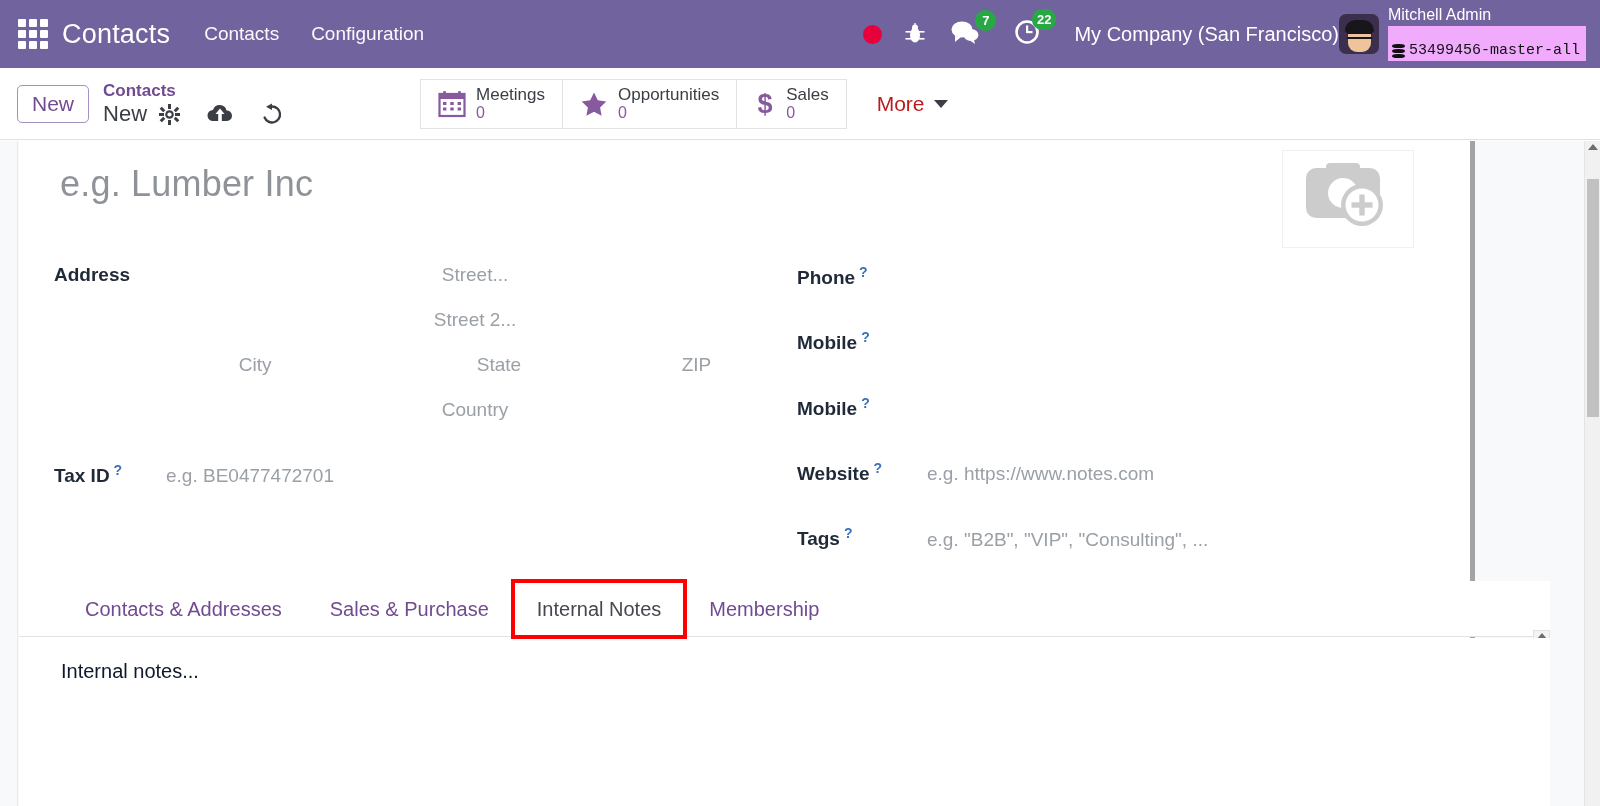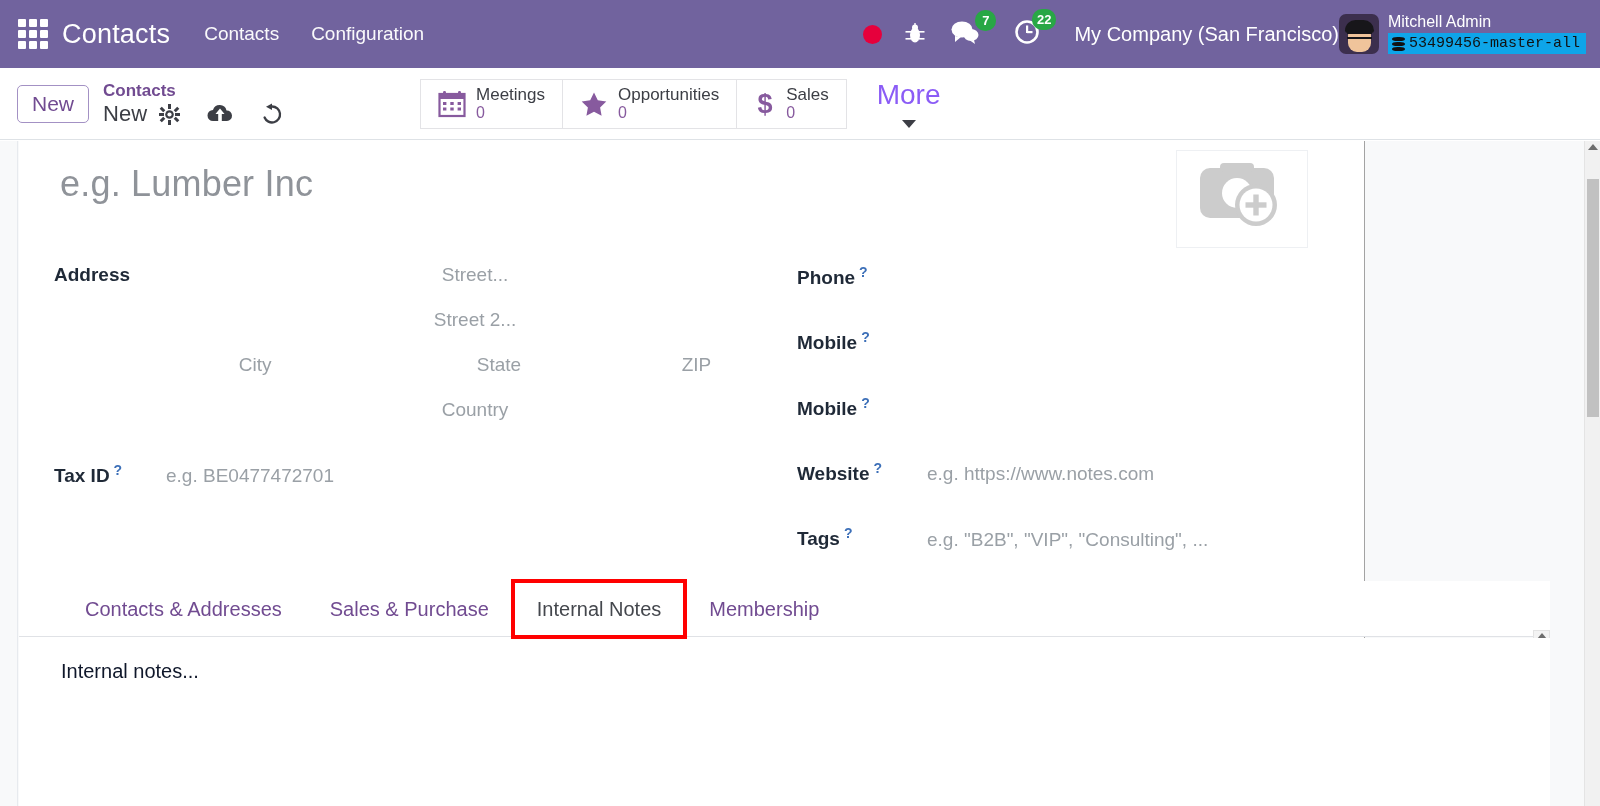--- a/index.html
+++ b/index.html
@@ -80,23 +80,23 @@
     background: #17161a;
   }
   #avatar .glasses {
     position: absolute; left: 8px; top: 18px;
     width: 25px; height: 7px;
     border-top: 2px solid #17161a; border-bottom: 2px solid #17161a;
   }
   #user-text { display: flex; flex-direction: column; line-height: 1.05; }
   #user-name { font-size: 16px; color: #ffffff; margin-bottom: 2px; }
   #db-badge {
-    background: #0ea5e9; color: #111;
+    background: #f0abfc; color: #111;
     font-family: "Liberation Mono", monospace;
-    font-size: 15px; padding: 3px 6px 2px 4px;
+    font-size: 15px; padding: 17px 6px 2px 4px;
     display: flex; align-items: center; gap: 4px;
     white-space: nowrap;
   }
   .db-icon { display: inline-block; width: 13px; height: 14px; position: relative; }
   .db-icon i {
     position: absolute; left: 0; width: 13px; height: 4px;
     background: #111; border-radius: 50%/2.4px;
   }
 
   
@@ -131,46 +131,46 @@
     padding: 0 17px;
     border-right: 1px solid #e3e3e6;
     cursor: pointer; background: #fff;
   }
   .stat-btn:last-child { border-right: none; }
   .stat-ico { color: #875a9e; display: flex; align-items: center; }
   .stat-txt { display: flex; flex-direction: column; line-height: 1.12; }
   .stat-label { font-size: 17px; color: #3c3e45; white-space: nowrap; }
   .stat-val { font-size: 16px; color: #875a9e; }
   #more-btn {
-    margin-left: 18px; font-size: 28px; color: #8b5cf6;
+    margin-left: 18px; font-size: 21px; color: #b91c1c;
     display: flex; align-items: center; gap: 9px; cursor: pointer;
-    padding: 0 12px; height: 50px; flex-direction: column;
+    padding: 0 12px; height: 50px;
   }
   .caret-down {
     width: 0; height: 0;
     border-left: 7px solid transparent; border-right: 7px solid transparent;
     border-top: 8px solid #3c3e45;
   }
 
   
   #page-wrap {
     position: absolute; top: 141px; left: 0;
     width: 1600px; height: 665px;
     background: #f8f9fa;
   }
   #left-gutter {
     position: absolute; left: 0; top: 0;
     width: 18px; height: 665px;
     background: #f8f9fa; border-right: 1px solid #e7eaee;
   }
   #sheet {
     position: absolute; left: 19px; top: 0;
-    width: 1346px; height: 665px;
+    width: 1456px; height: 665px;
     background: #ffffff;
-    border-right: 1px solid #a3a3a3;
+    border-right: 5px solid #a3a3a3;
     overflow: hidden;
   }
 
   #img-placeholder {
     position: absolute; right: 56px; top: 9px;
     width: 132px; height: 98px;
     border: 1px solid #eef0f3;
     display: flex; align-items: center; justify-content: center;
   }
 

